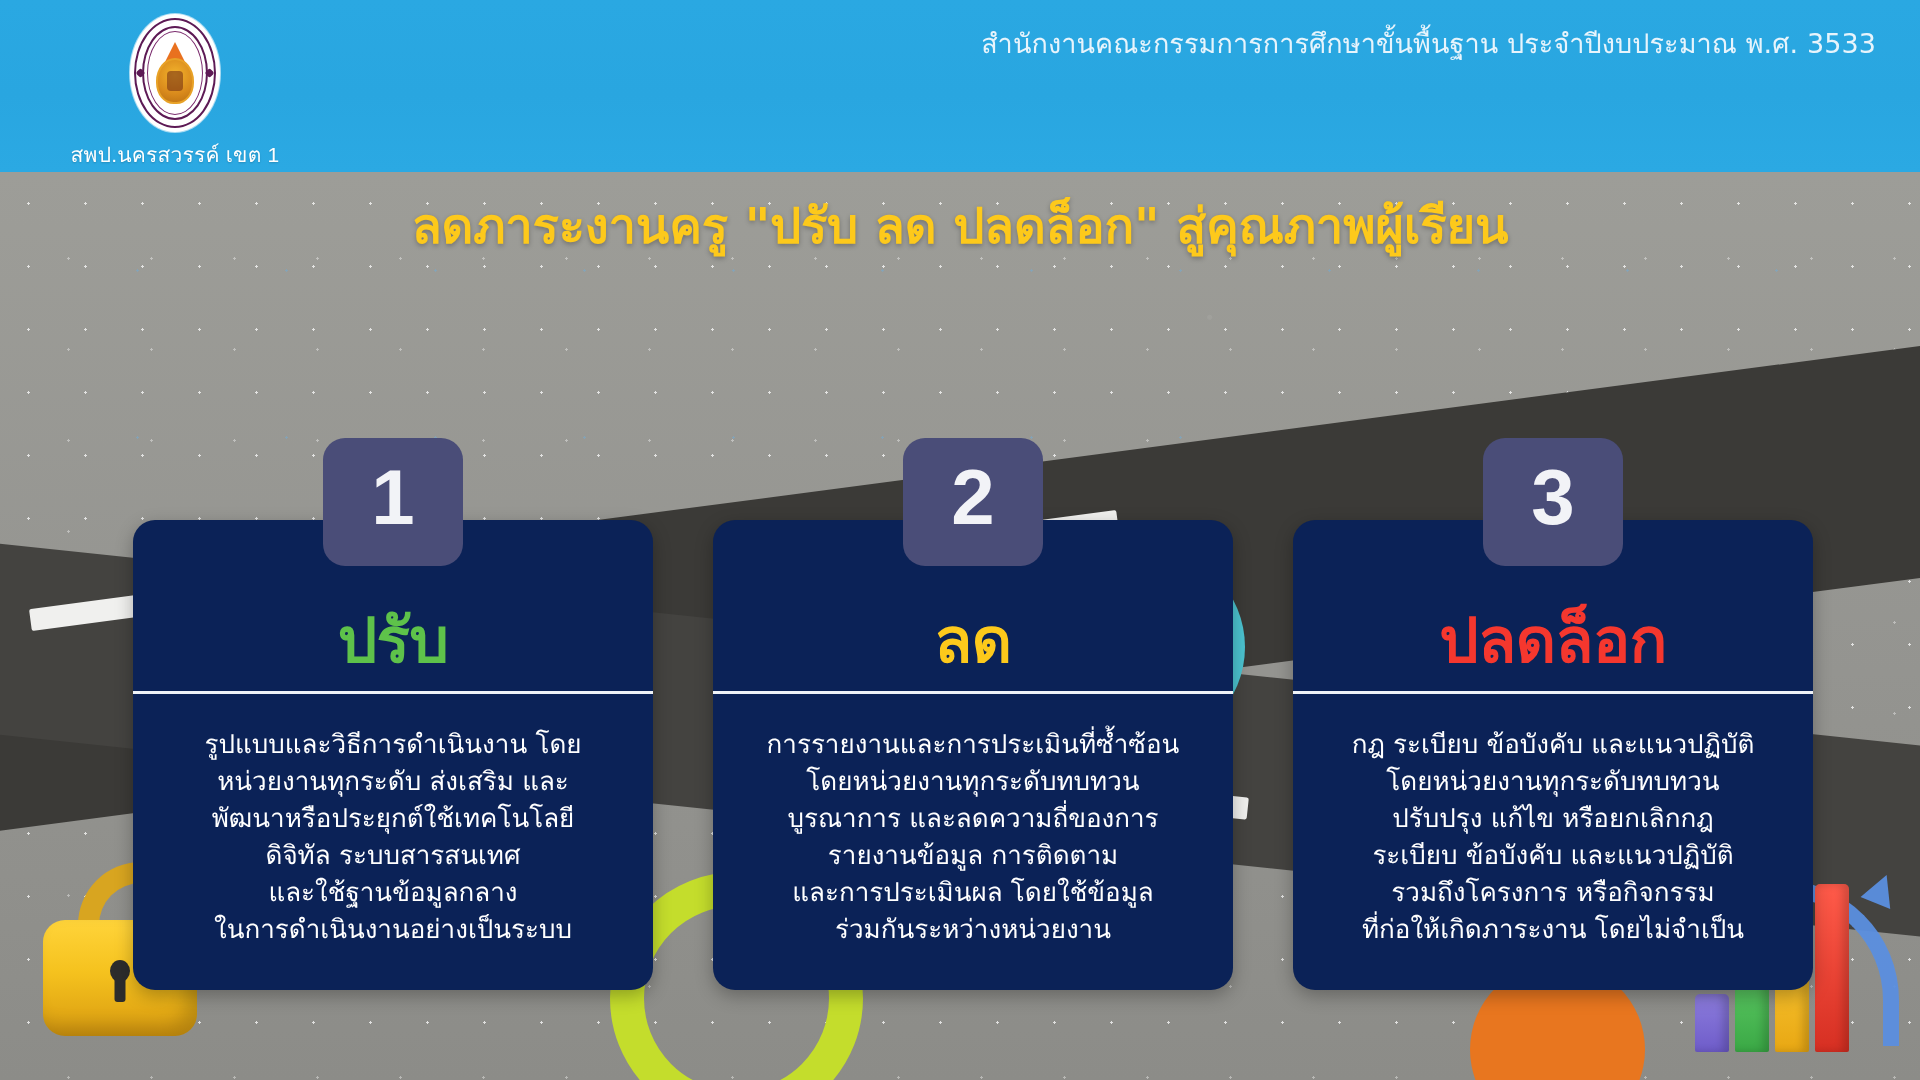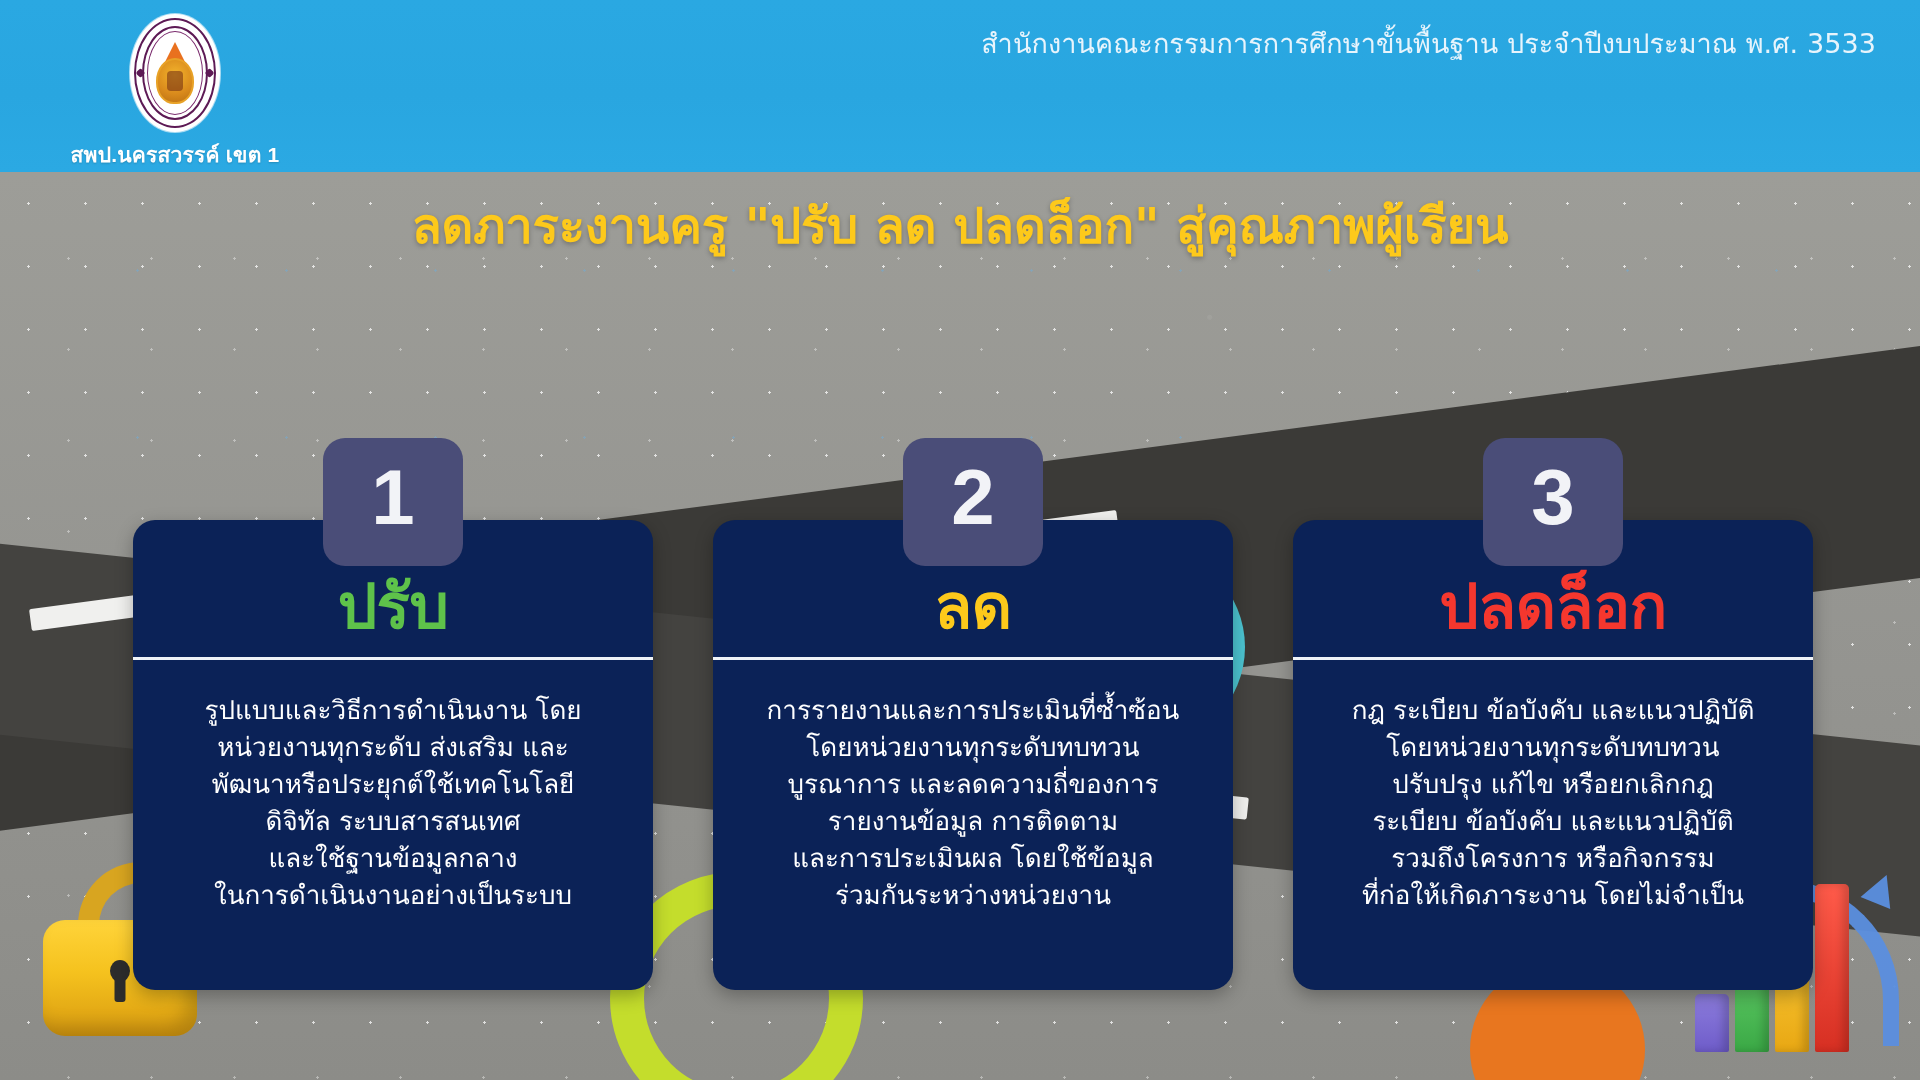--- a/index.html
+++ b/index.html
@@ -41,21 +41,21 @@
     border:2px solid #e8a227;
   }
   .seal-body:after{
     content:"";position:absolute;left:50%;top:50%;transform:translate(-50%,-50%);
     width:16px;height:20px;border-radius:4px;background:#6d2a12;opacity:.55;
   }
   .seal-dot{position:absolute;width:7px;height:7px;background:#5d1a55;border-radius:2px;
     top:50%;transform:translateY(-50%) rotate(45deg);}
   .seal-dot.l{left:7px;} .seal-dot.r{right:7px;}
   .logo-caption{
-    margin-top:6px;color:#ffffff;font-weight:bold;font-size:21px;letter-spacing:.2px;
+    margin-top:6px;color:#ffffff;font-weight:normal;font-size:21px;letter-spacing:.2px;
     text-shadow:0 1px 2px rgba(0,0,0,.18);
   }
   .header-right{position:absolute;right:44px;top:20px;text-align:right;}
   .hdr-title{
     color:#ffffff;font-size:60px;font-weight:bold;line-height:1.06;
     letter-spacing:-0.5px;text-shadow:0 2px 6px rgba(0,0,0,.15);
     font-family:"DejaVu Sans","Liberation Sans",sans-serif;
   }
   .hdr-sub{
     margin-top:8px;color:#eef7fd;font-size:27px;line-height:1.2;font-weight:normal;
@@ -159,21 +159,21 @@
     color:#f2f3f7;font-size:78px;font-weight:bold;line-height:1;
     padding-bottom:10px;font-family:"Liberation Sans",sans-serif;
   }
   .card-box{
     position:absolute;left:0;top:0;width:520px;height:470px;
     background:#0b2257;border-radius:22px;
     box-shadow:0 6px 18px rgba(0,0,0,.28);
     display:flex;flex-direction:column;align-items:center;
   }
   .card-title{
-    margin-top:54px;font-size:62px;font-weight:bold;line-height:1.05;
+    margin-top:88px;font-size:62px;font-weight:bold;line-height:1.05;
     letter-spacing:-0.5px;font-family:"DejaVu Serif","Liberation Serif",serif;
   }
   .t1{color:#5ec24a;} .t2{color:#fdc91b;} .t3{color:#f5372e;}
   .divider{width:100%;height:3px;background:#eef2f8;margin-top:18px;}
   .card-body{
     padding:32px 26px 0;color:#ffffff;font-size:26px;line-height:1.42;
     text-align:center;font-family:"DejaVu Sans","Liberation Sans",sans-serif;
     white-space:pre-line;
   }
 </style>

